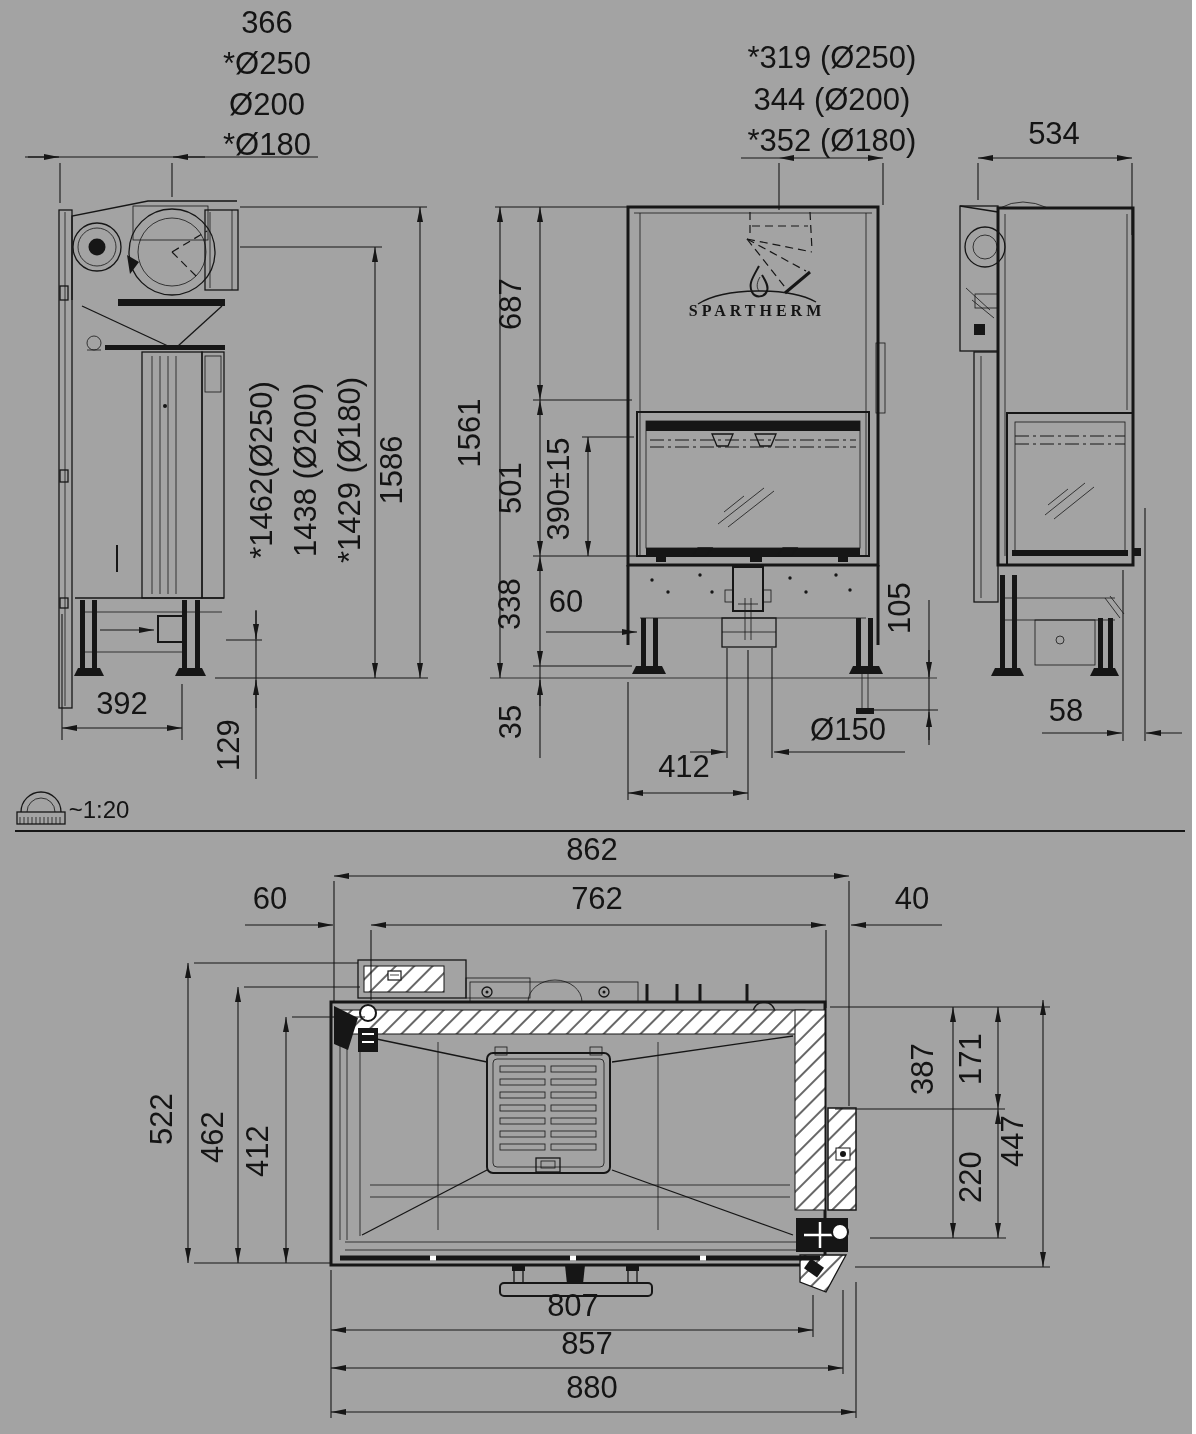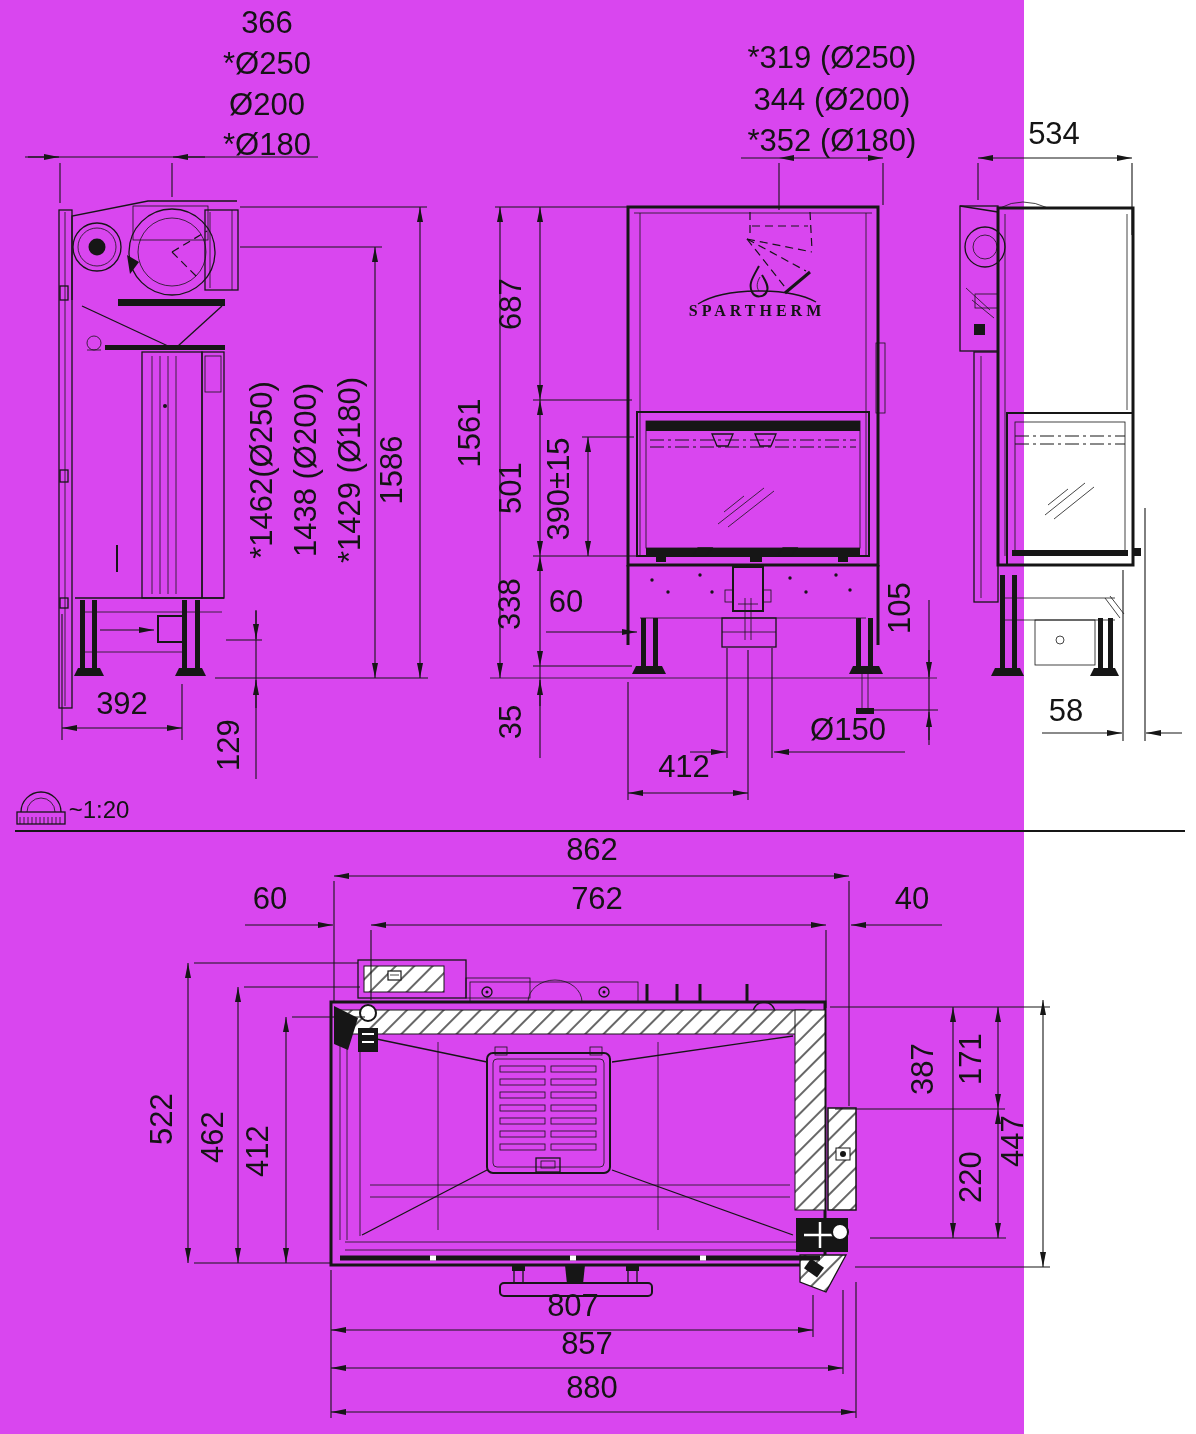--- a/index.html
+++ b/index.html
@@ -1,16 +1,16 @@
 <!DOCTYPE html>
 <html><head>
 <meta charset="utf-8">
 <style>
   html,body { margin:0; padding:0; background:#ffffff; }
-  .page { width:1024px; height:1434px; position:relative; background:#d946ef; }
+  .page { width:1192px; height:1434px; position:relative; background:#a3a3a3; }
   svg { display:block; }
   .ln   { stroke:#161616; fill:none; stroke-width:1.3; }
   .thin { stroke:#161616; fill:none; stroke-width:0.8; }
   .thk  { stroke:#161616; fill:none; stroke-width:3; }
   .med  { stroke:#161616; fill:none; stroke-width:2; }
   .dim  { stroke:#161616; fill:none; stroke-width:1.1; }
   .dsh  { stroke:#161616; fill:none; stroke-width:1.2; stroke-dasharray:8 5; }
   .ddot { stroke:#161616; fill:none; stroke-width:1; stroke-dasharray:14 4 3 4; }
   .blk  { fill:#161616; stroke:none; }
   text.dt  { font-family:"Liberation Sans",sans-serif; font-size:31px; fill:#141414; }

